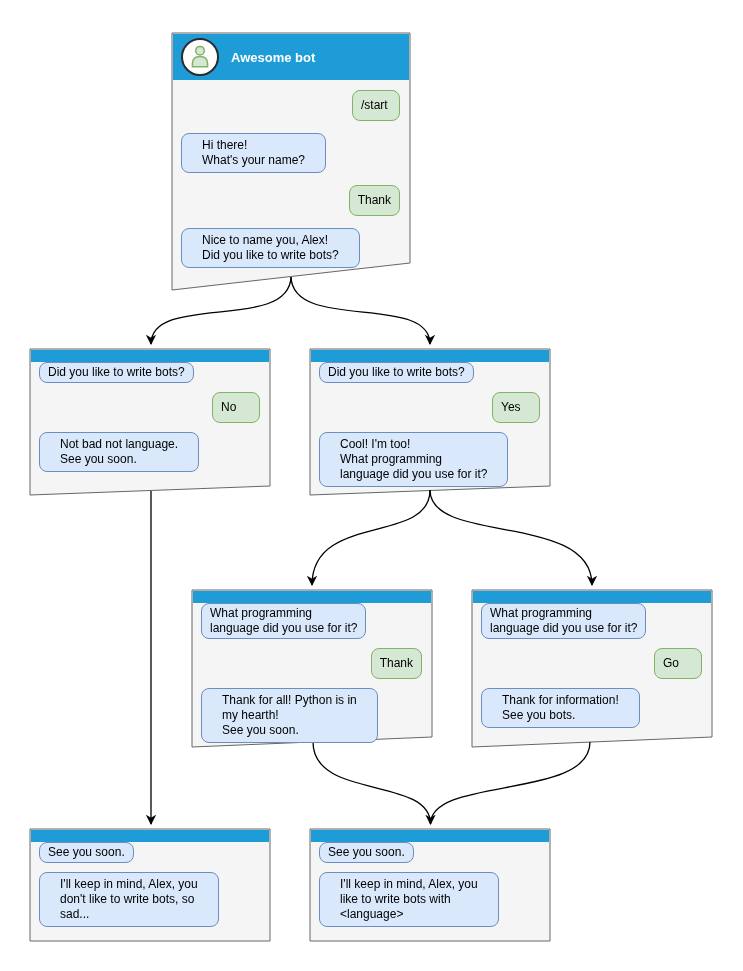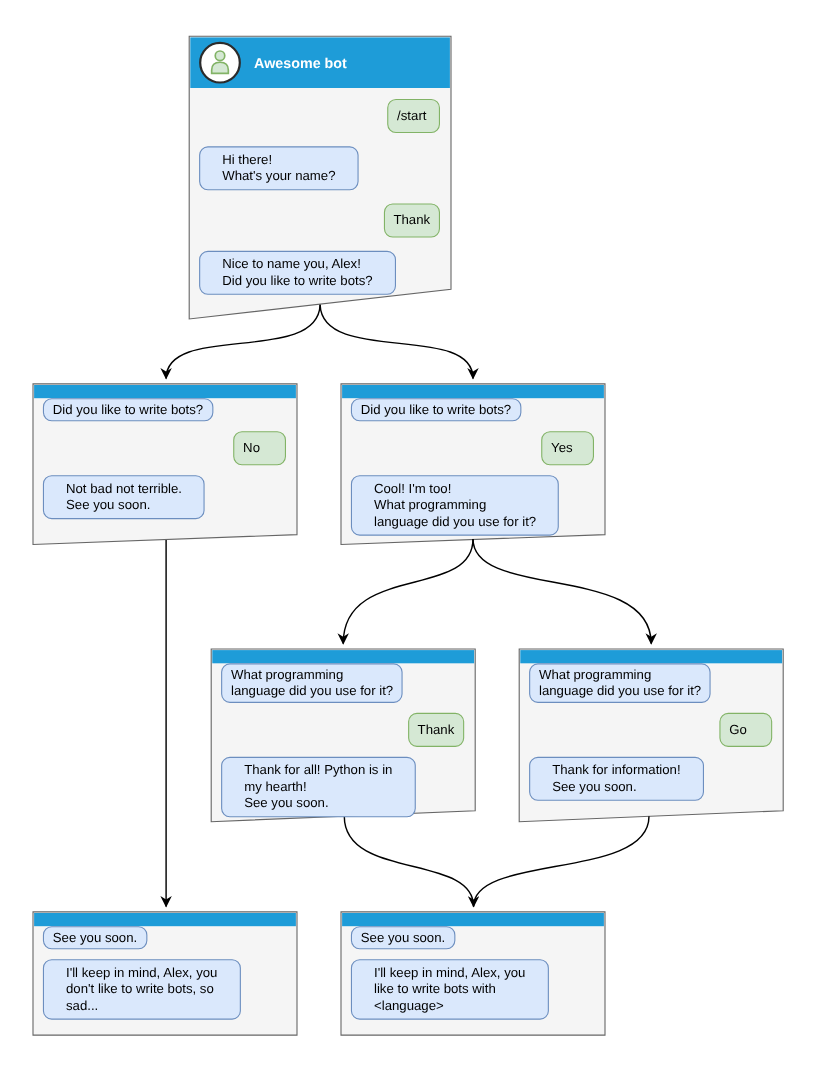--- a/index.html
+++ b/index.html
@@ -69,21 +69,21 @@
       <div class="bubble bot">Nice to name you, Alex!
 Did you like to write bots?</div>
     </div>
   </div>
 
   <div class="node" style="left:30px;top:349px;width:240px;height:146px;">
     <div class="bar"></div>
     <div class="messages">
       <div class="bubble bot slim">Did you like to write bots?</div>
       <div class="bubble user">No</div>
-      <div class="bubble bot">Not bad not terrible.
+      <div class="bubble bot">Not bad not language.
 See you soon.</div>
     </div>
   </div>
 
   <div class="node" style="left:310px;top:349px;width:240px;height:146px;">
     <div class="bar"></div>
     <div class="messages">
       <div class="bubble bot slim">Did you like to write bots?</div>
       <div class="bubble user">Yes</div>
       <div class="bubble bot">Cool! I'm too!
@@ -104,21 +104,21 @@
     </div>
   </div>
 
   <div class="node" style="left:472px;top:590px;width:240px;height:157px;">
     <div class="bar"></div>
     <div class="messages">
       <div class="bubble bot slim">What programming
 language did you use for it?</div>
       <div class="bubble user">Go</div>
       <div class="bubble bot">Thank for information!
-See you soon.</div>
+See you bots.</div>
     </div>
   </div>
 
   <div class="node" style="left:30px;top:829px;width:240px;height:112px;">
     <div class="bar"></div>
     <div class="messages">
       <div class="bubble bot slim">See you soon.</div>
       <div class="bubble bot">I'll keep in mind, Alex, you
 don't like to write bots, so
 sad...</div>

